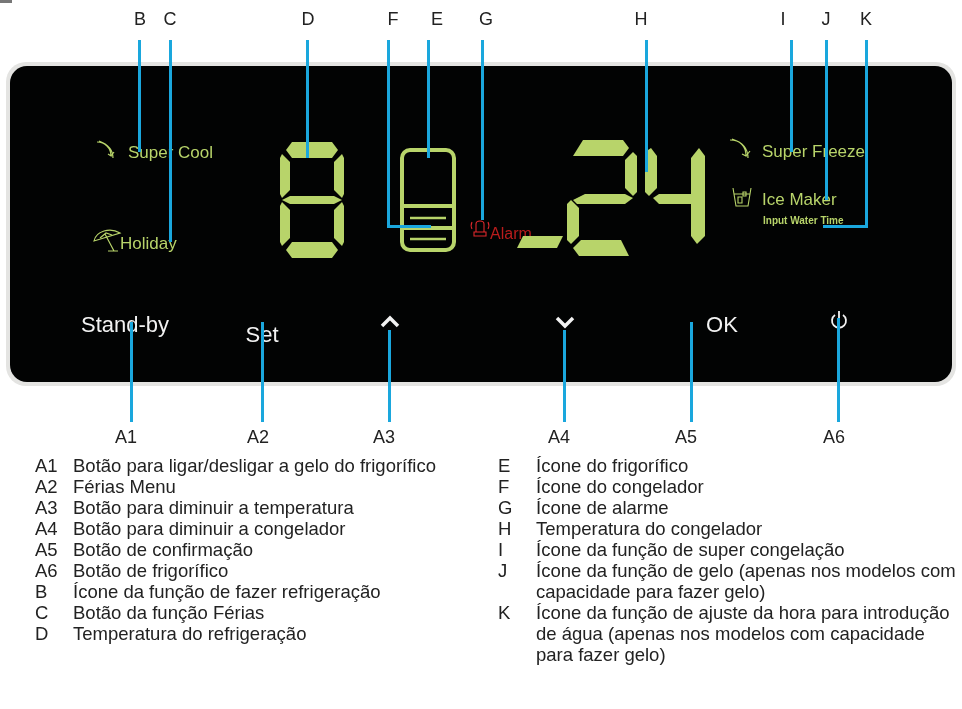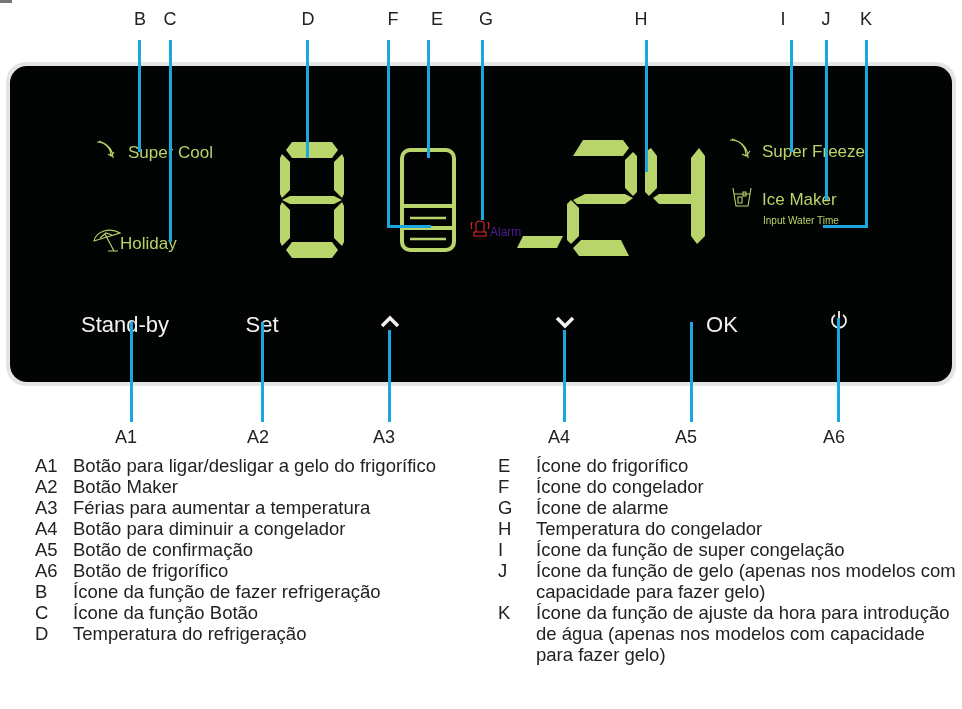--- a/index.html
+++ b/index.html
@@ -4,23 +4,23 @@
 <style>
   html,body{margin:0;padding:0;background:#fff;}
   body{width:962px;height:709px;position:relative;overflow:hidden;font-family:"Liberation Sans",sans-serif;color:#222;}
   .corner{position:absolute;left:0;top:0;width:12px;height:3px;background:#777;}
   .letter{position:absolute;font-size:18px;color:#222;transform:translateX(-50%);line-height:1;}
   .vline{position:absolute;width:3px;background:#1aa7dd;}
   .hline{position:absolute;height:3px;background:#1aa7dd;}
   .panel-frame{position:absolute;left:6px;top:62px;width:950px;height:324px;border-radius:20px;background:#e4e4e2;}
   .panel{position:absolute;left:10px;top:66px;width:942px;height:316px;border-radius:17px;background:#020303;}
   .lcd{position:absolute;color:#b8d46a;font-size:17px;white-space:nowrap;line-height:1;}
-  .lcd-small{position:absolute;color:#b8d46a;font-size:10px;white-space:nowrap;line-height:1;}
+  .lcd-small{position:absolute;color:#b8d46a;font-size:10px;white-space:nowrap;line-height:1;font-weight:bold;}
   .btn{position:absolute;color:#f2f2f2;font-size:22px;line-height:1;transform:translateX(-50%);white-space:nowrap;cursor:pointer;}
-  .alarm{position:absolute;color:#4c1d95;font-size:12px;line-height:1;}
+  .alarm{position:absolute;color:#b91c1c;font-size:16px;line-height:1;}
   .legend{position:absolute;font-size:18.5px;line-height:21px;color:#222;}
   .legend .row{display:flex;}
   .legend .k{width:38px;flex:none;}
   .legend .v{flex:1;}
   svg{position:absolute;overflow:visible;}
 </style>
 </head>
 <body>
 
 <div class="corner"></div>
@@ -99,21 +99,21 @@
 </svg>
 <div class="lcd" style="left:762px;top:143px">Super Freeze</div>
 
 <svg style="left:732px;top:186px" width="22" height="24">
   <path d="M1 2 L4 20 L16 20 L19 2 M2 8 L18 8 M6 11 L10 11 L10 17 L6 17 Z M11 6 L14 6 L14 10 L11 10 Z" fill="none" stroke="#b8d46a" stroke-width="1.1"></path>
 </svg>
 <div class="lcd" style="left:762px;top:191px">Ice Maker</div>
 <div class="lcd-small" style="left:763px;top:216px">Input Water Time</div>
 
 <div class="btn" style="left:125px;top:314px">Stand-by</div>
-<div class="btn" style="left:262px;top:314px">Set</div>
+<div class="btn" style="left:262px;top:324px">Set</div>
 <svg style="left:380px;top:314px;cursor:pointer" width="20" height="14">
   <polyline points="2,12 10,4 18,12" fill="none" stroke="#f2f2f2" stroke-width="3.5"></polyline>
 </svg>
 <svg style="left:555px;top:316px;cursor:pointer" width="20" height="14">
   <polyline points="2,2 10,10 18,2" fill="none" stroke="#f2f2f2" stroke-width="3.5"></polyline>
 </svg>
 <div class="btn" style="left:722px;top:314px">OK</div>
 <svg style="left:830px;top:310px;cursor:pointer" width="18" height="20">
   <path d="M5 5 A7 7 0 1 0 13 5" fill="none" stroke="#f2f2f2" stroke-width="1.8"></path>
   <line x1="9" y1="1" x2="9" y2="10" stroke="#f2f2f2" stroke-width="1.8"></line>
@@ -146,45 +146,45 @@
 <div class="letter" style="left:686px;top:428px">A5</div>
 <div class="letter" style="left:834px;top:428px">A6</div>
 
 <div class="legend" style="left:35px;top:455px;width:450px">
   <div class="row">
       <span class="k">A1</span>
       <span class="v">Botão para ligar/desligar a gelo do frigorífico</span>
     </div>
   <div class="row">
       <span class="k">A2</span>
-      <span class="v">Botão Maker</span>
+      <span class="v">Férias Menu</span>
     </div>
   <div class="row">
       <span class="k">A3</span>
-      <span class="v">Férias para aumentar a temperatura</span>
+      <span class="v">Botão para diminuir a temperatura</span>
     </div>
   <div class="row">
       <span class="k">A4</span>
       <span class="v">Botão para diminuir a congelador</span>
     </div>
   <div class="row">
       <span class="k">A5</span>
       <span class="v">Botão de confirmação</span>
     </div>
   <div class="row">
       <span class="k">A6</span>
       <span class="v">Botão de frigorífico</span>
     </div>
   <div class="row">
       <span class="k">B</span>
       <span class="v" style="white-space:nowrap">Ícone da função de fazer refrigeração</span>
     </div>
   <div class="row">
       <span class="k">C</span>
-      <span class="v">Ícone da função Botão</span>
+      <span class="v">Botão da função Férias</span>
     </div>
   <div class="row">
       <span class="k">D</span>
       <span class="v">Temperatura do refrigeração</span>
     </div>
 </div>
 
 <div class="legend" style="left:498px;top:455px;width:520px">
   <div class="row">
       <span class="k">E</span>

